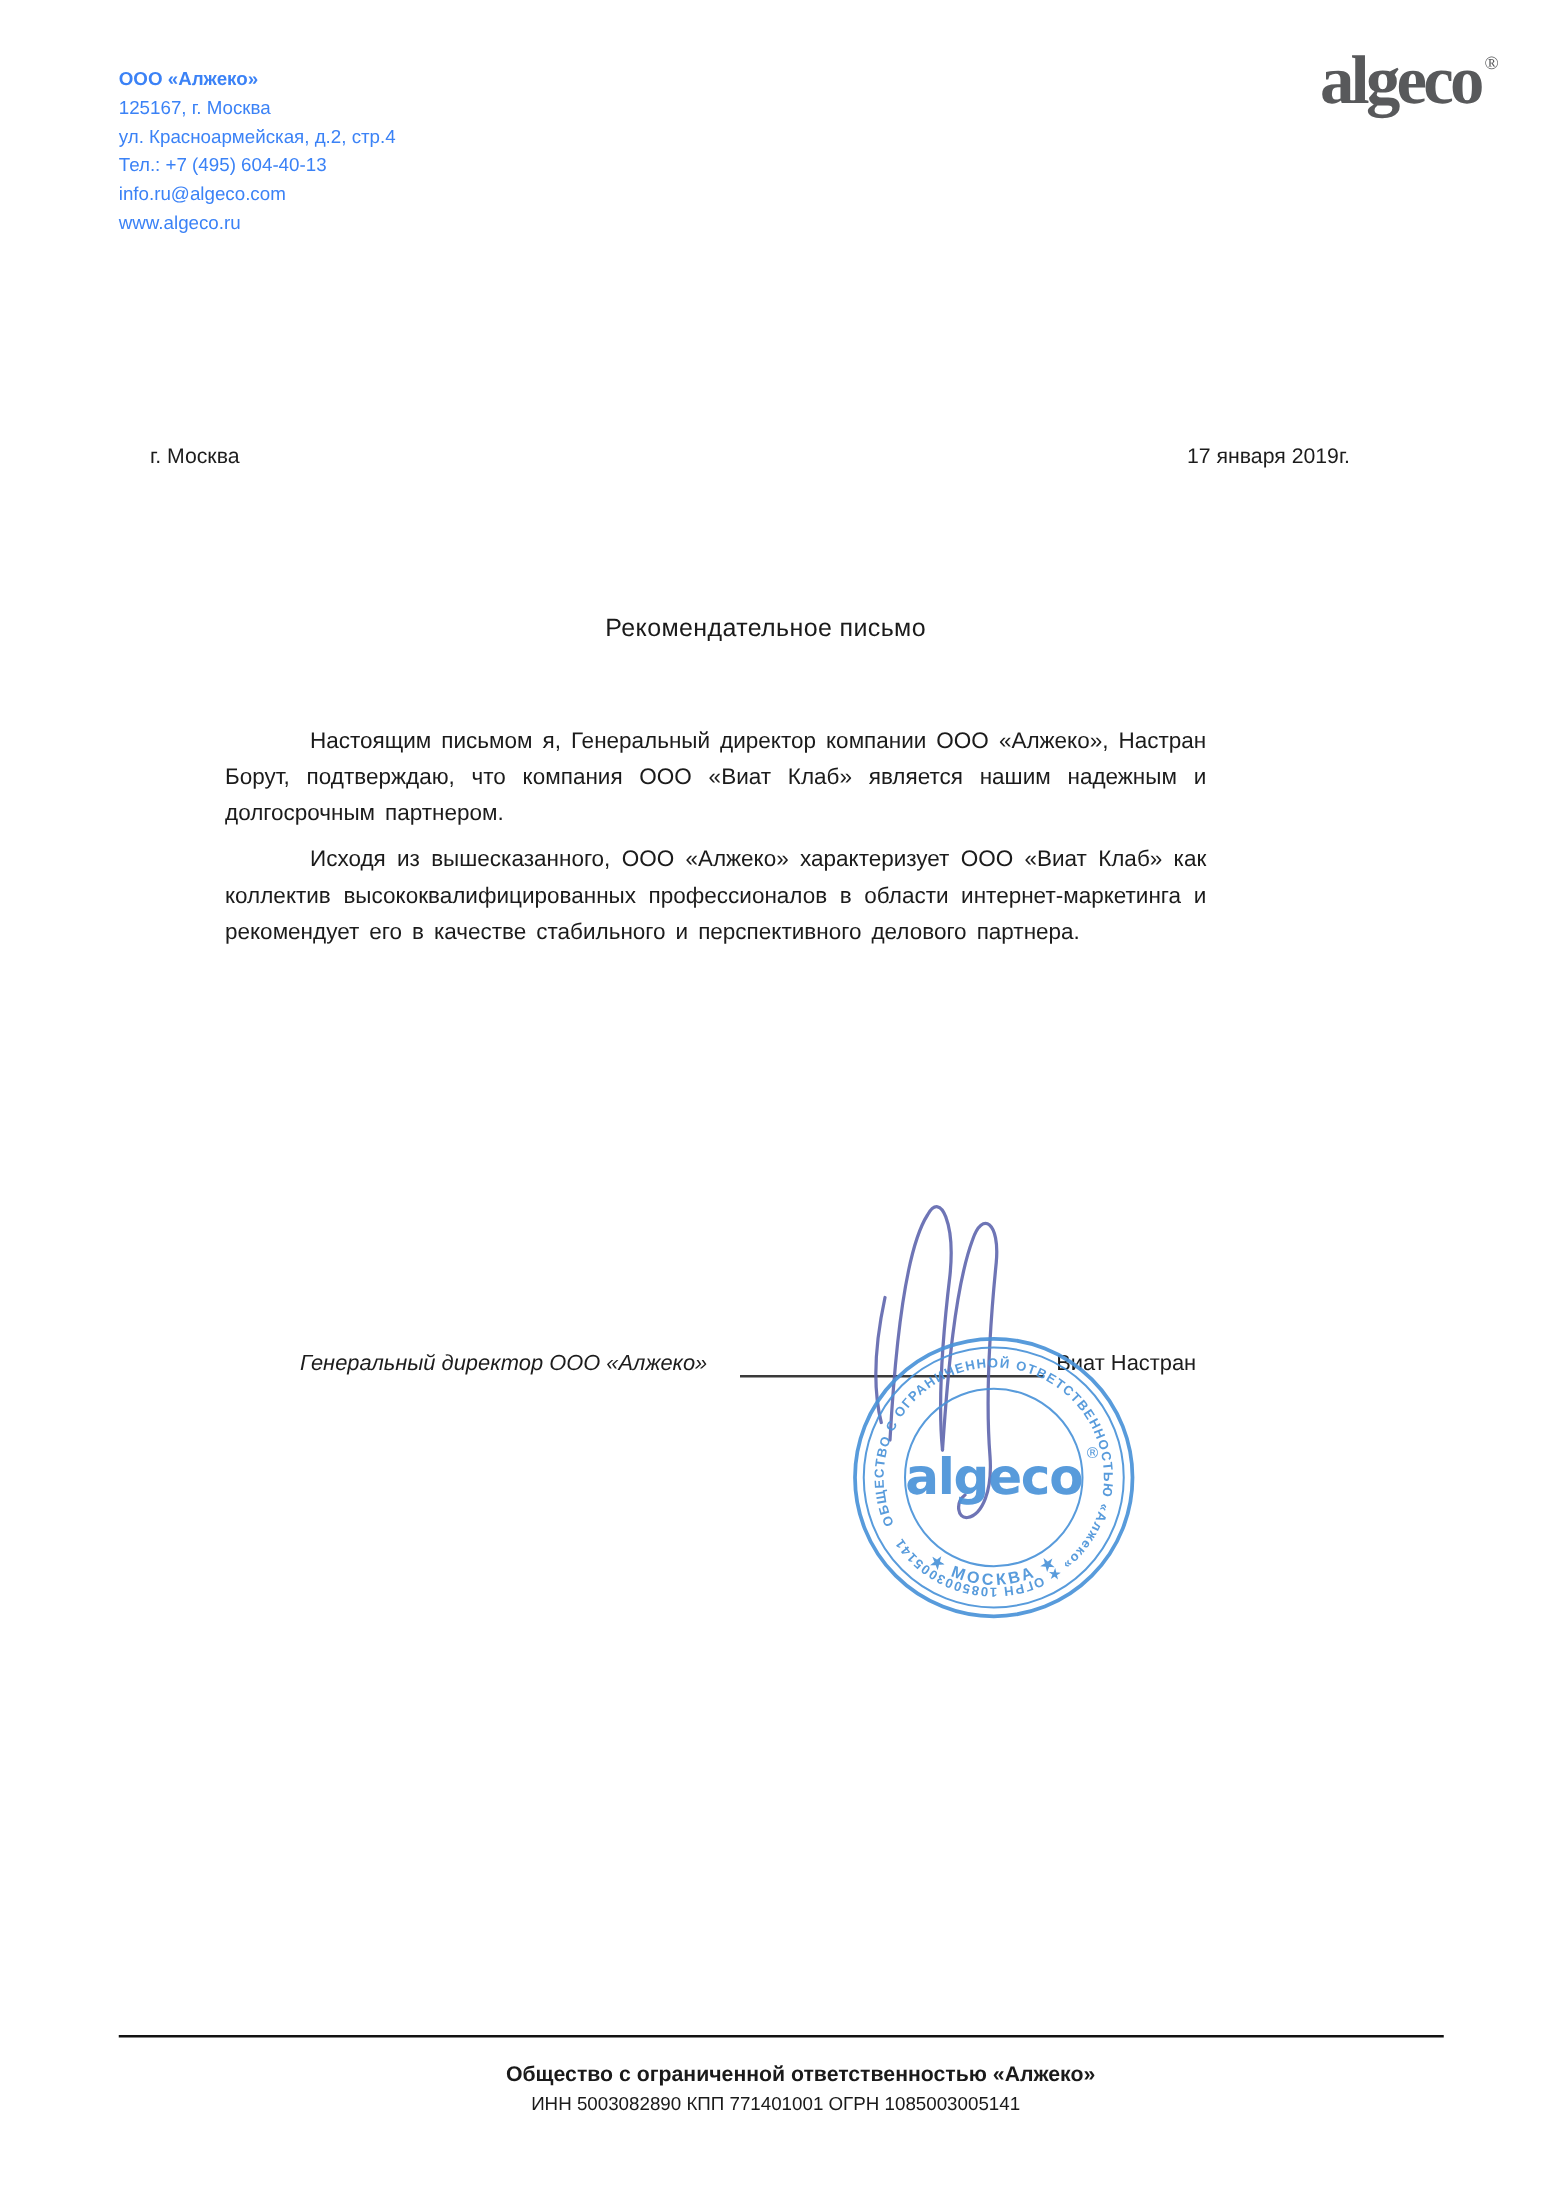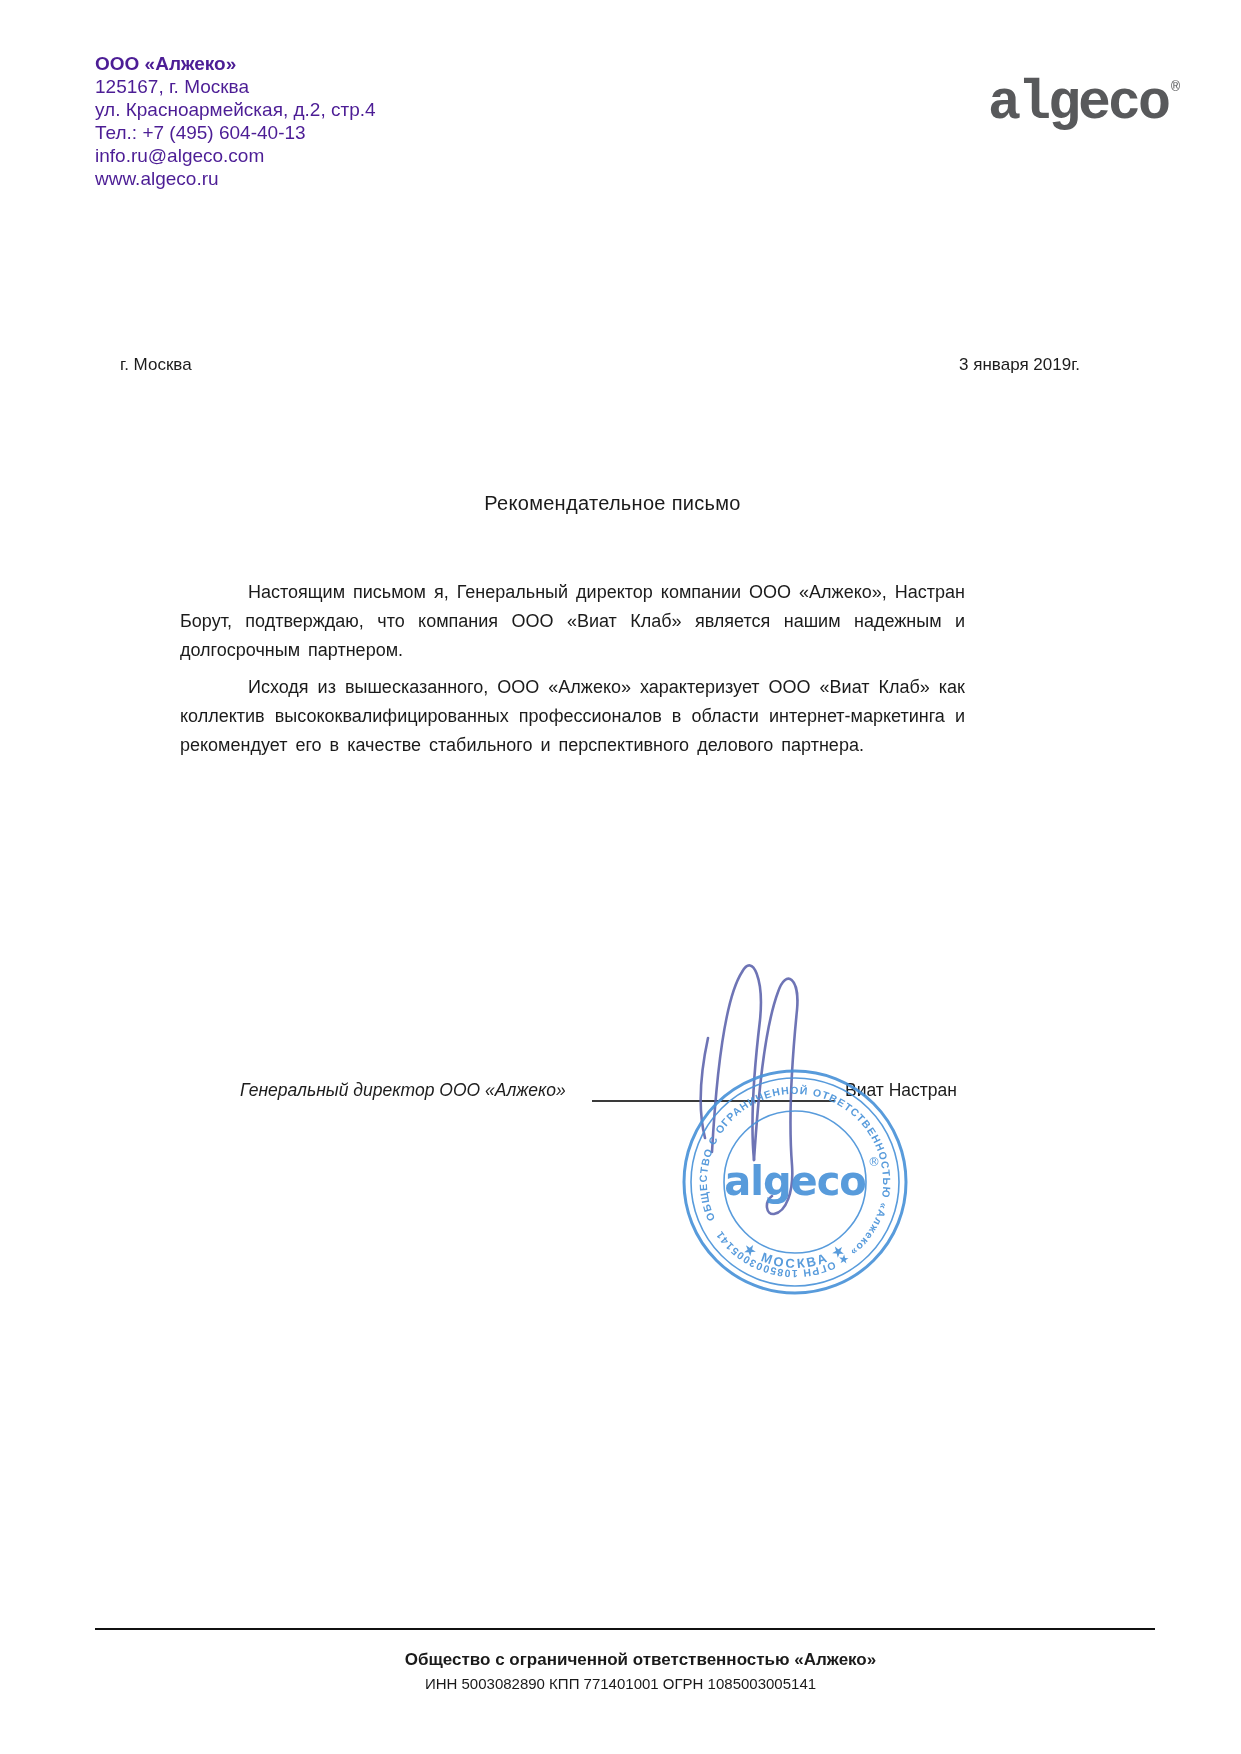--- a/index.html
+++ b/index.html
@@ -9,32 +9,31 @@
     font-family: "Liberation Sans", sans-serif;
     color: #1c1c1c;
     position: relative;
     overflow: hidden;
   }
   .page { position: absolute; inset: 0; background: #fff; }
 
   
   .letterhead {
     position: absolute; left: 95px; top: 52px;
-    font-size: 19px; line-height: 23px; color: #4c1d95;
+    font-size: 15px; line-height: 23px; color: #3b82f6;
   }
   .letterhead .company { font-weight: bold; }
 
   
   .logo {
-    position: absolute; top: 36px; right: 64px;
-    font-family: Liberation Mono, monospace;
+    position: absolute; top: 36px; right: 45px;
+    font-family: Liberation Serif, serif;
     font-weight: 700; font-size: 55px; line-height: 1;
     color: #58595b; letter-spacing: -3px;
     white-space: nowrap;
-    margin-top: 40px;
   }
   .logo .reg {
     font-size: 15px; letter-spacing: 0;
     vertical-align: super; position: relative; top: -8px; left: 3px;
     font-weight: 400;
   }
 
   
   .dateline { position: absolute; top: 355px; left: 0; right: 0; height: 26px; font-size: 17px; }
   .dateline .city { position: absolute; left: 120px; }
@@ -109,21 +108,21 @@
     <div>Тел.: +7 (495) 604-40-13</div>
     <div>info.ru@algeco.com</div>
     <div>www.algeco.ru</div>
   </div>
 
   <div class="logo"><span>algeco</span><span class="reg">®</span>
   </div>
 
   <div class="dateline">
     <span class="city">г. Москва</span>
-    <span class="date">3 января 2019г.</span>
+    <span class="date">17 января 2019г.</span>
   </div>
 
   <div class="title">Рекомендательное письмо</div>
 
   <div class="letter-body">
     <p>Настоящим письмом я, Генеральный директор компании ООО «Алжеко», Настран Борут, подтверждаю, что компания ООО «Виат Клаб» является нашим надежным и долгосрочным партнером.</p>
     <p>Исходя из вышесказанного, ООО «Алжеко» характеризует ООО «Виат Клаб» как коллектив высококвалифицированных профессионалов в области интернет-маркетинга и рекомендует его в качестве стабильного и перспективного делового партнера.</p>
   </div>
 
   <div class="sig-row">

